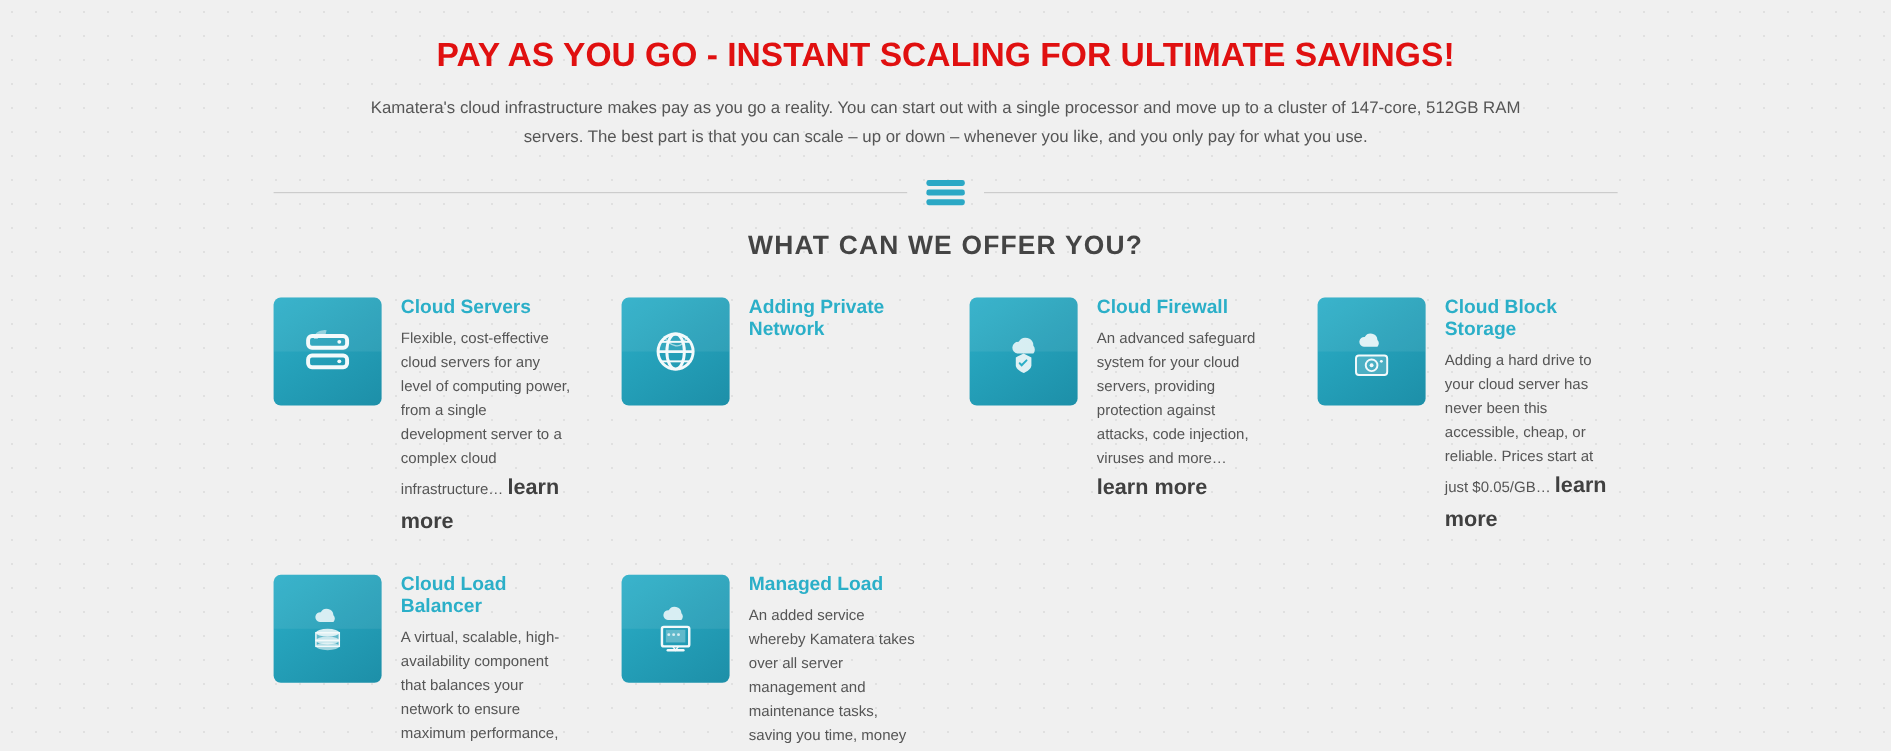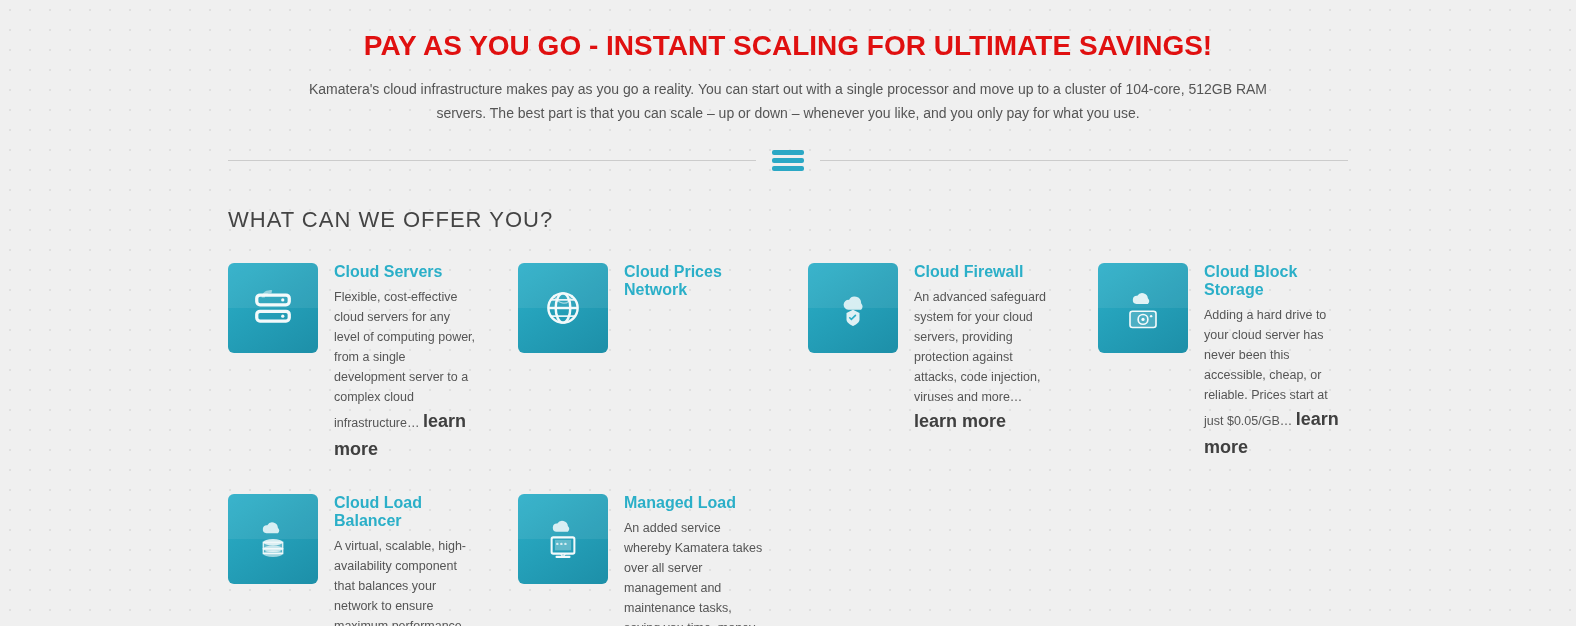--- a/index.html
+++ b/index.html
@@ -61,24 +61,25 @@
       align-items: center;
     }
     .divider-icon span {
       display: block;
       width: 32px;
       height: 5px;
       background: #2ba8c5;
       border-radius: 2px;
     }
     .section-title {
+      text-align: center;
       font-size: 22px;
-      font-weight: normal;
+      font-weight: bold;
       color: #444;
-      margin: 36px 0 30px;
+      margin: 21px 0 30px;
       letter-spacing: 1px;
     }
     .features-grid {
       display: grid;
       grid-template-columns: repeat(4, 1fr);
       gap: 30px 40px;
     }
     .feature-item {
       display: flex;
       align-items: flex-start;
@@ -128,21 +129,21 @@
     }
   </style>
 </head>
 <body>
 
 <div class="page-container">
 
   <h1 class="hero-title">
     <span>PAY AS YOU GO - </span><span style="color:#e01010;margin-top:48px;">INSTANT SCALING FOR ULTIMATE SAVINGS!</span>
   </h1>
-  <p class="hero-desc">Kamatera's cloud infrastructure makes pay as you go a reality. You can start out with a single processor and move up to a cluster of 104-core, 512GB RAM servers. The best part is that you can scale – up or down – whenever you like, and you only pay for what you use.</p>
+  <p class="hero-desc">Kamatera's cloud infrastructure makes pay as you go a reality. You can start out with a single processor and move up to a cluster of 147-core, 512GB RAM servers. The best part is that you can scale – up or down – whenever you like, and you only pay for what you use.</p>
 
   <div class="divider-wrap">
     <div class="divider-line"></div>
     <div class="divider-icon">
       <span></span>
       <span></span>
       <span></span>
     </div>
     <div class="divider-line"></div>
   </div>
@@ -172,21 +173,21 @@
         <svg class="feature-icon-svg" viewBox="0 0 64 64">
           <circle cx="32" cy="32" r="18" fill="none" stroke="white" stroke-width="3"></circle>
           <ellipse cx="32" cy="32" rx="9" ry="18" fill="none" stroke="white" stroke-width="3"></ellipse>
           <line x1="14" y1="32" x2="50" y2="32" stroke="white" stroke-width="3"></line>
           <line x1="16" y1="22" x2="48" y2="22" stroke="white" stroke-width="2"></line>
           <line x1="16" y1="42" x2="48" y2="42" stroke="white" stroke-width="2"></line>
           <path d="M20 16c3 6 6 9 12 10s9-4 12-10" fill="none" stroke="white" stroke-width="1.5" opacity="0.6"></path>
         </svg>
       </div>
       <div class="feature-content">
-        <h3>Cloud Prices Network</h3>
+        <h3>Adding Private Network</h3>
       </div>
     </div>
 
     <div class="feature-item">
       <div class="feature-icon-box">
         <svg class="feature-icon-svg" viewBox="0 0 64 64">
 
           <path d="M42 26a8 8 0 0 0-15-4 6 6 0 1 0-1 12h16a6 6 0 0 0 0-8z" fill="rgba(255,255,255,0.85)"></path>
 
           <path d="M32 34 l-8 4v8c0 5 8 8 8 8s8-3 8-8v-8z" fill="rgba(255,255,255,0.9)"></path>

